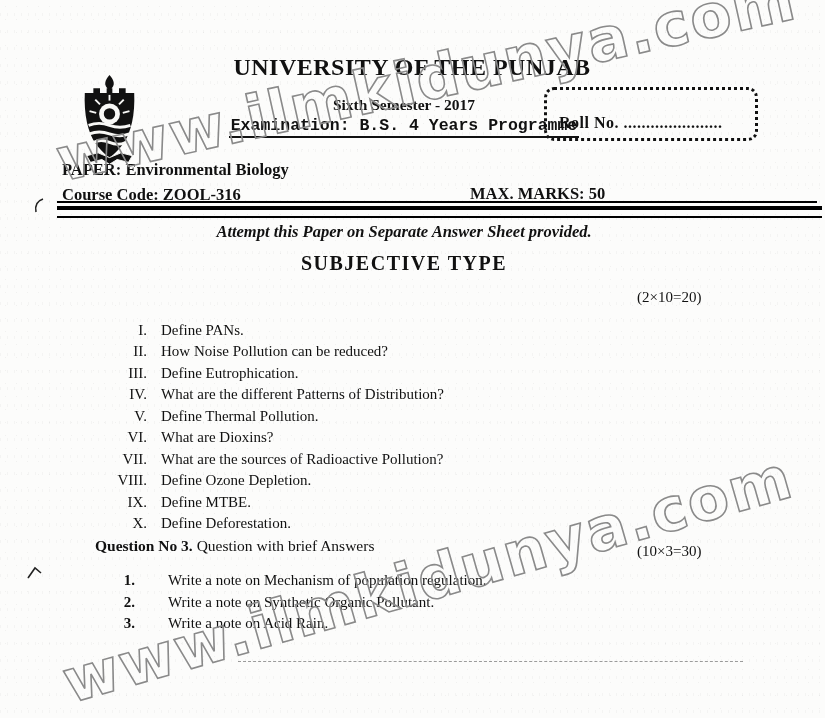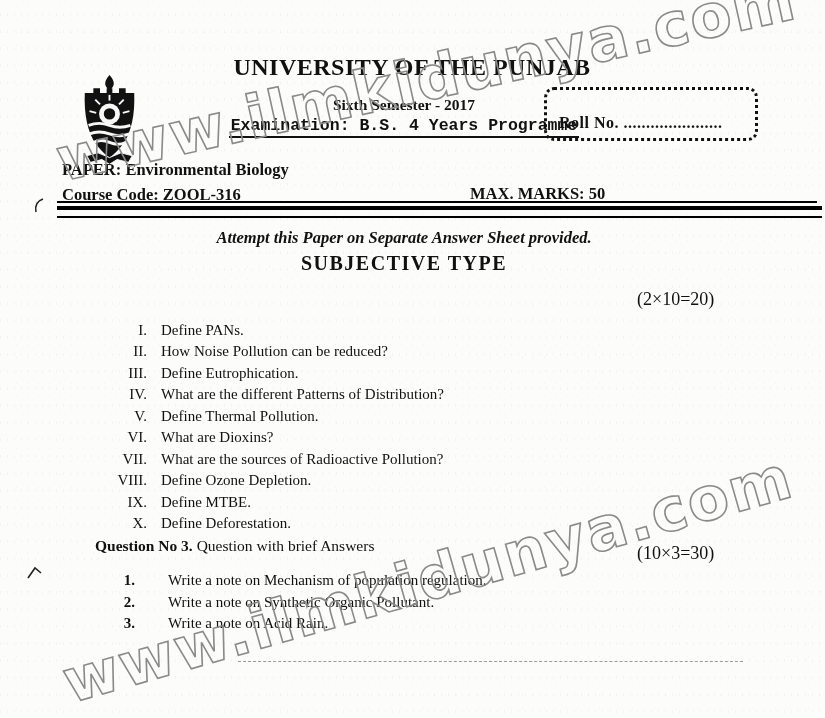--- a/index.html
+++ b/index.html
@@ -26,25 +26,25 @@
   .rollbox{
     left:544px;top:87px;width:214px;height:54px;
     border:3.5px dotted #111;border-radius:10px;
     display:flex;align-items:flex-end;
     padding:4px 10px 6px 12px;box-sizing:border-box;
     font-weight:bold;font-size:16px;letter-spacing:0.5px;
   }
   .meta{font-weight:bold;font-size:16.5px;white-space:nowrap;}
   .rule-thin{top:201px;left:57px;right:8px;border-top:2px solid #000;}
   .rule-thick{top:206px;left:57px;right:3px;height:6px;border-top:4px solid #000;border-bottom:2px solid #000;}
-  .instruction{top:222px;font-size:16.5px;font-weight:bold;font-style:italic;margin-top:6px;}
+  .instruction{top:222px;font-size:16.5px;font-weight:bold;font-style:italic;}
   .section-title{top:252px;font-size:20px;font-weight:bold;letter-spacing:1.5px;}
   .qhead{font-size:15.5px;white-space:nowrap;}
   .qhead .qlabel{font-weight:bold;}
-  .qmarks{font-size:18px;}
+  .qmarks{font-size:15px;}
   .qlist{left:95px;}
   .qrow{display:flex;line-height:21.45px;font-size:15px;}
   .qlist .num{flex:0 0 52px;text-align:right;}
   .qlist .txt{margin-left:14px;}
   .qlist2{left:100px;}
   .qlist2 .num{flex:0 0 35px;text-align:right;font-weight:bold;}
   .qlist2 .txt{margin-left:33px;}
   .qlist2 .qrow{line-height:21.5px;}
   .wm{
     position:absolute;z-index:6;pointer-events:none;

